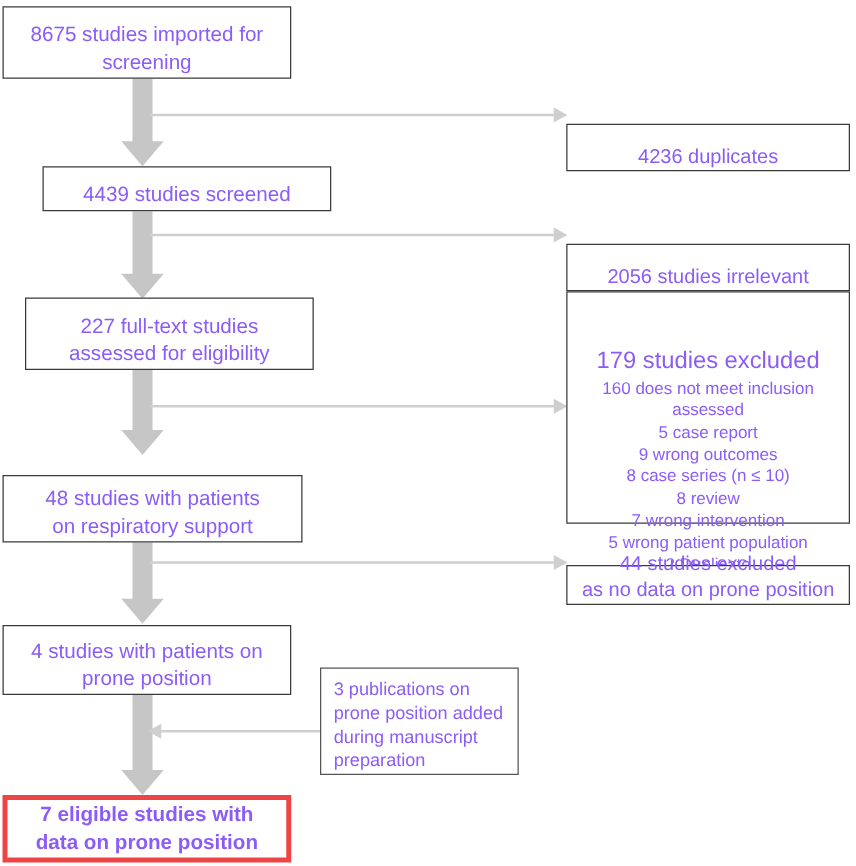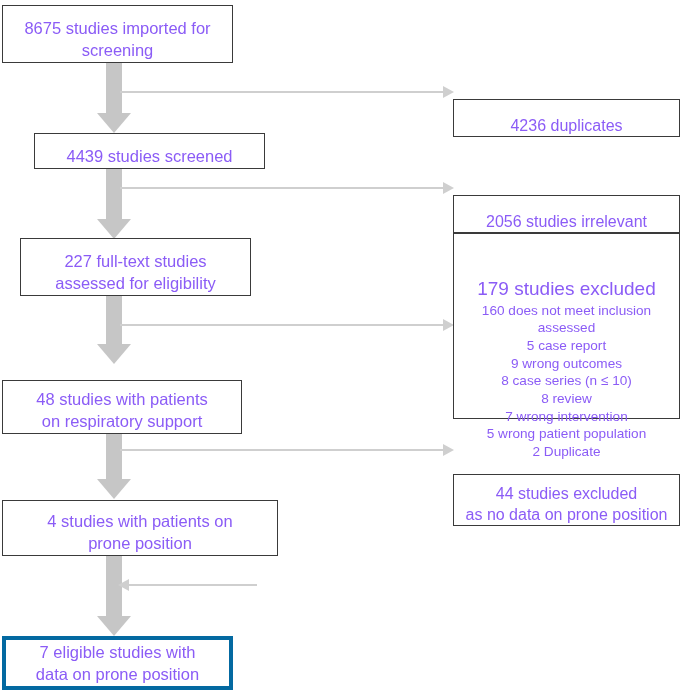--- a/index.html
+++ b/index.html
@@ -36,23 +36,23 @@
     display: block;
     width: 100%;
     padding: 0 6px;
     box-sizing: border-box;
     white-space: pre-line;
   }
 
   .main-node  { font-size: 16.5px; }
   .side-node  { font-size: 16px; margin-top: 26px; }
   .final-node {
-    border: 4px solid #0369a1;
+    border: 4px solid #ef4444;
     font-size: 16.5px;
-    font-weight: 400;
+    font-weight: 700;
   }
   .note-node {
     font-size: 14.5px;
     justify-content: flex-start;
     text-align: left;
     border: 1.2px solid #555555;
   }
   .note-node .txt { padding: 0 0 0 10px; }
 
   
@@ -155,21 +155,21 @@
   <div class="node main-node" style="left:20px; top:238px; width:231px; height:58px;">
     <span class="txt">227 full-text studies
 assessed for eligibility</span>
   </div>
 
   <div class="node main-node" style="left:2px; top:365px; width:240px; height:54px;margin-top:15px;">
     <span class="txt">48 studies with patients
 on respiratory support</span>
   </div>
 
-  <div class="node main-node" style="left:2px; top:500px; width:276px; height:56px;">
+  <div class="node main-node" style="left:2px; top:500px; width:231px; height:56px;">
     <span class="txt">4 studies with patients on
 prone position</span>
   </div>
 
   <div class="node final-node" style="left:2px; top:636px; width:231px; height:54px;">
     <span class="txt">7 eligible studies with
 data on prone position</span>
   </div>
 
   <div class="node side-node" style="left:453px; top:73px; width:227px; height:38px;">
@@ -186,19 +186,25 @@
     <span class="excl-item">assessed</span>
     <span class="excl-item">5 case report</span>
     <span class="excl-item">9 wrong outcomes</span>
     <span class="excl-item">8 case series (n ≤ 10)</span>
     <span class="excl-item">8 review</span>
     <span class="excl-item">7 wrong intervention</span>
     <span class="excl-item">5 wrong patient population</span>
     <span class="excl-item">2 Duplicate</span>
   </div>
 
-  <div class="node side-node" style="left:453px; top:448px; width:227px; height:52px;">
+  <div class="node side-node" style="left:453px; top:426px; width:227px; height:32px;">
     <span class="txt">44 studies excluded
 as no data on prone position</span>
   </div>
 
+  <div class="node note-node" style="left:256px; top:534px; width:159px; height:86px;">
+    <span class="txt">3 publications on
+prone position added
+during manuscript
+preparation</span>
+  </div>
 
 </div>
 
 </body></html>

